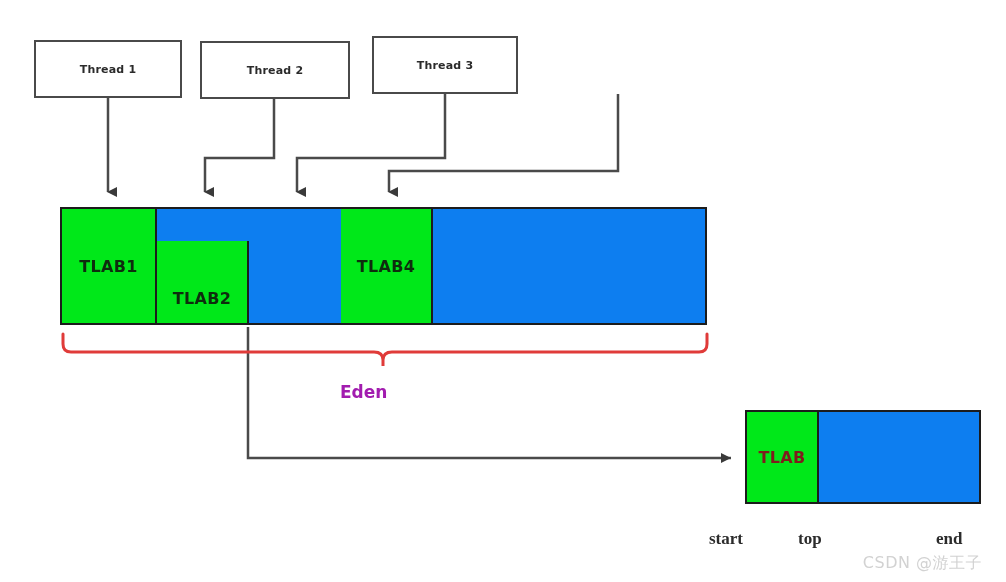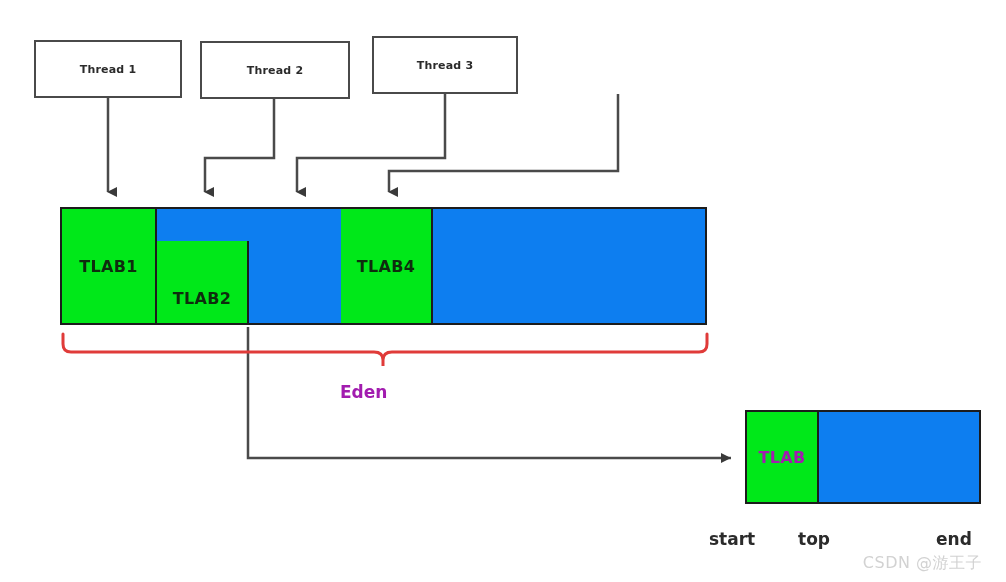--- a/index.html
+++ b/index.html
@@ -97,31 +97,32 @@
     box-sizing: border-box;
     background: #00e819;
     border-right: 2px solid #1c1c1c;
     display: flex;
     align-items: center;
     justify-content: center;
   }
   #detail-tlab .lbl {
     font-size: 16px;
     font-weight: bold;
-    color: #a21caf;
+    color: #7f1d1d;
     letter-spacing: 0.3px;
   }
 
   .marker-label {
     position: absolute;
     top: 529px;
     font-size: 17px;
     font-weight: bold;
     color: #2b2b2b;
     white-space: nowrap;
+    font-family: Liberation Serif, serif;
   }
 
   #watermark {
     position: absolute;
     right: 24px;
     top: 553px;
     font-size: 16px;
     color: #d2d2d2;
     white-space: nowrap;
     letter-spacing: 0.5px;

